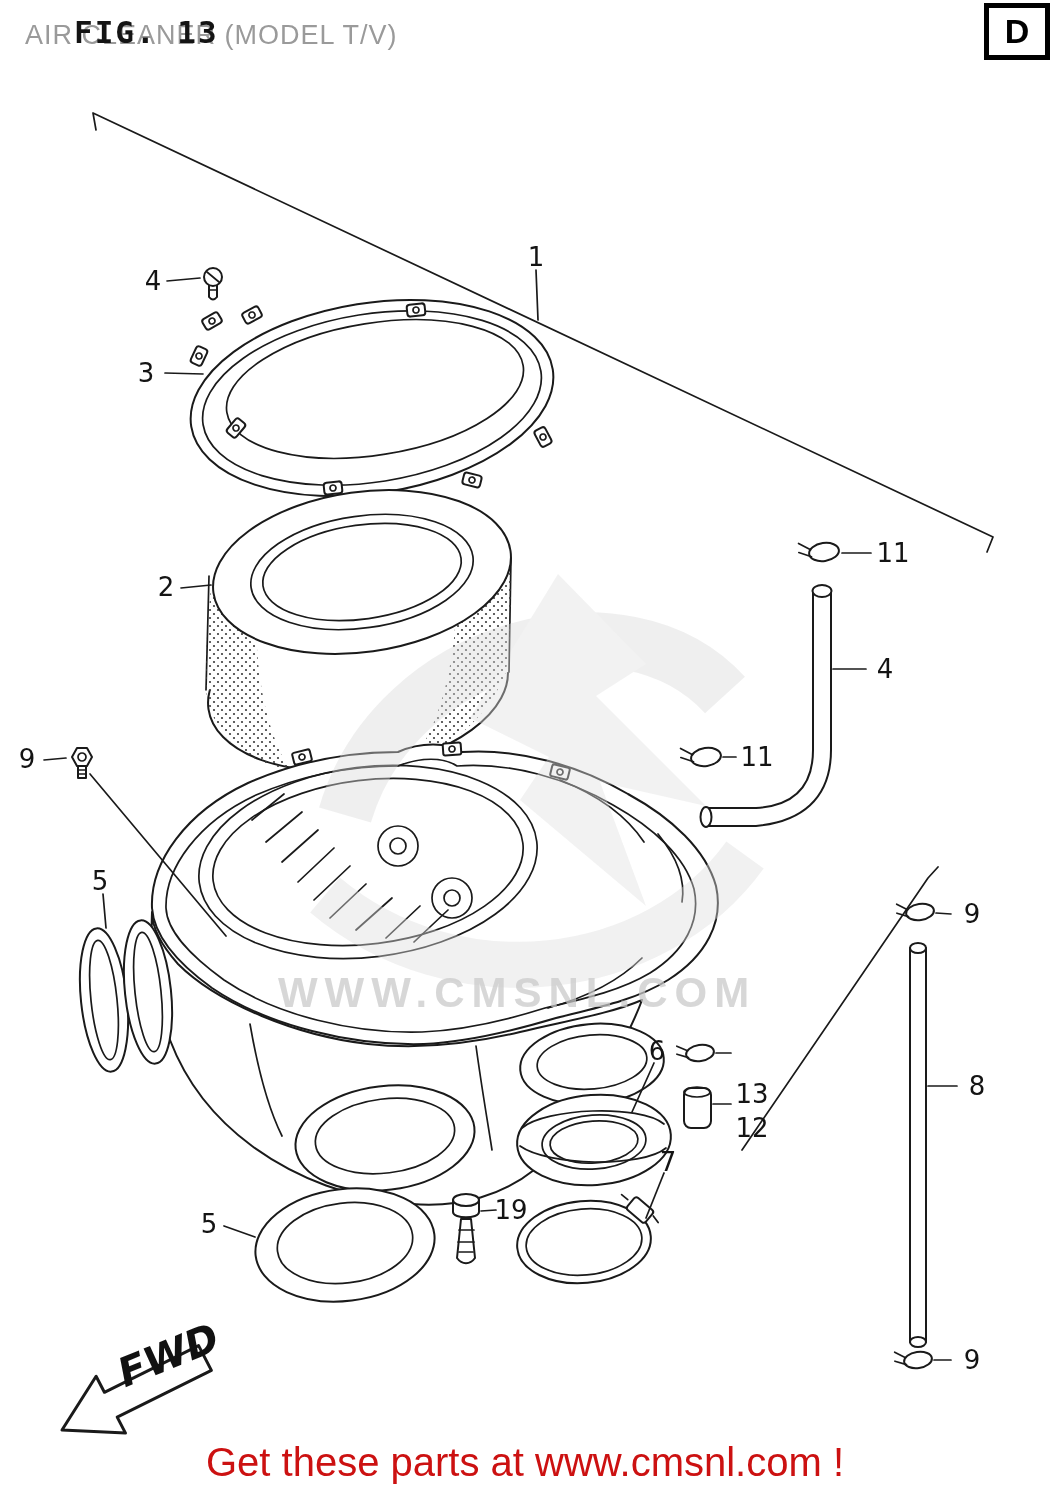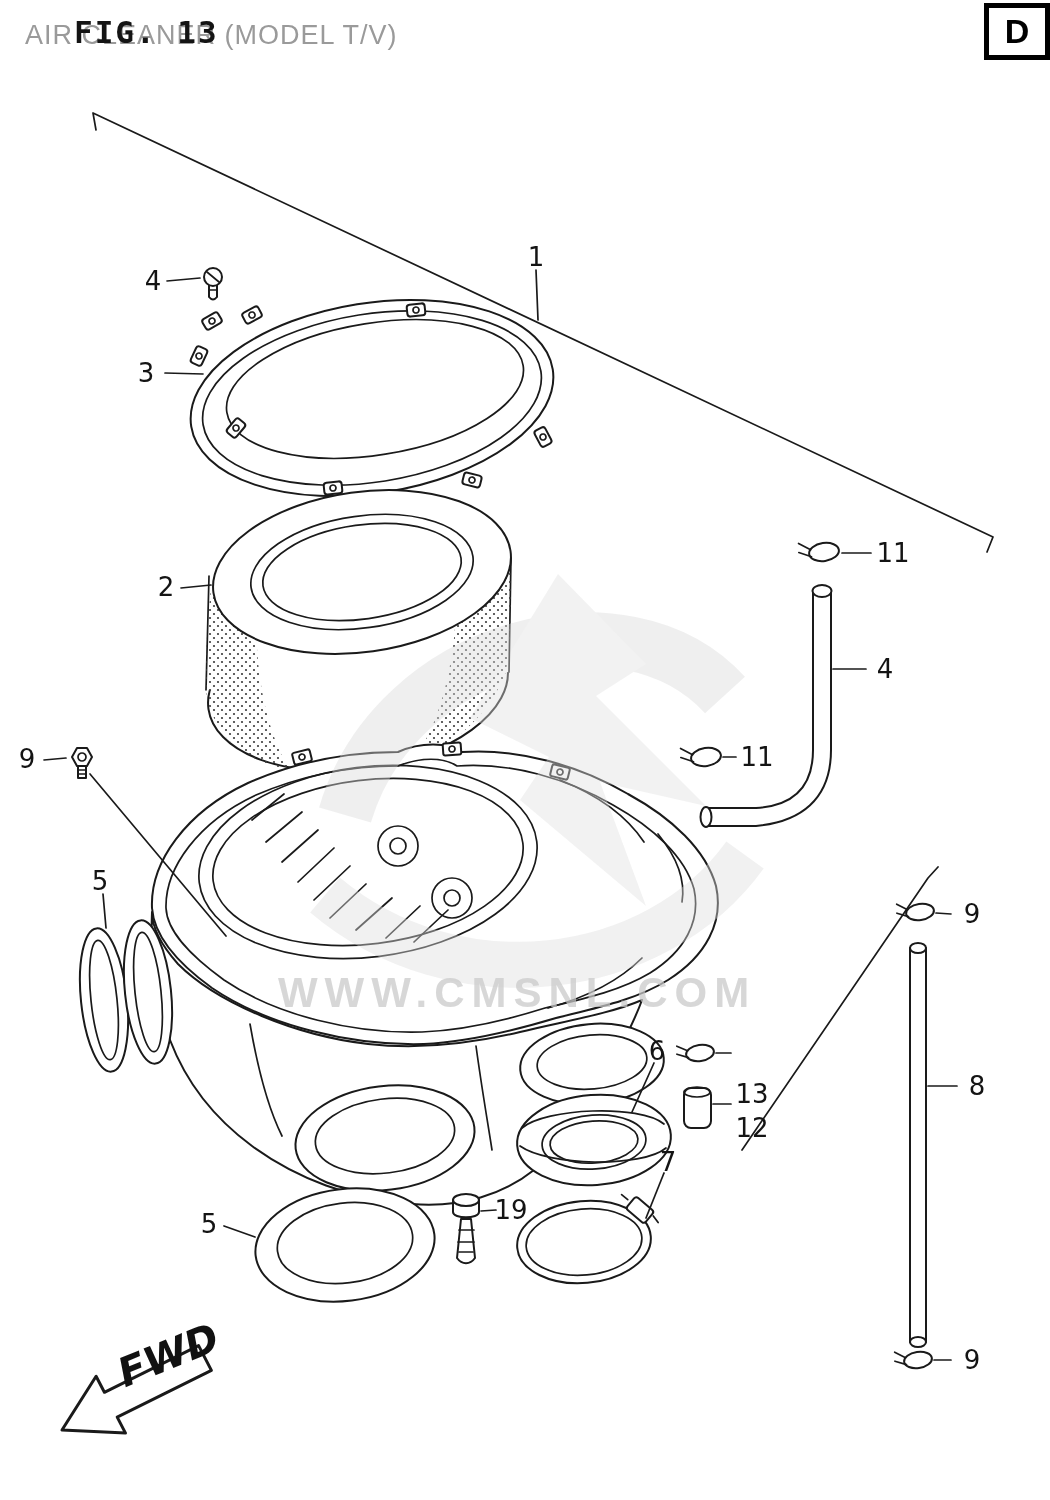--- a/index.html
+++ b/index.html
@@ -291,14 +291,15 @@
       <span class="callout" style="left: 972px; top: 1360px;">9</span>
       <span class="callout" style="left: 752px; top: 1094px;">13</span>
       <span class="callout" style="left: 752px; top: 1128px;">12</span>
       <span class="callout" style="left: 657px; top: 1051px;">6</span>
       <span class="callout" style="left: 668px; top: 1162px;">7</span>
       <span class="callout" style="left: 511px; top: 1210px;">19</span>
     </div>
 
   <div class="fwd">FWD</div>
 
+  <a class="footer" href="#">Get these parts at www.cmsnl.com !</a>
 
 </div>
 
 </body></html>

